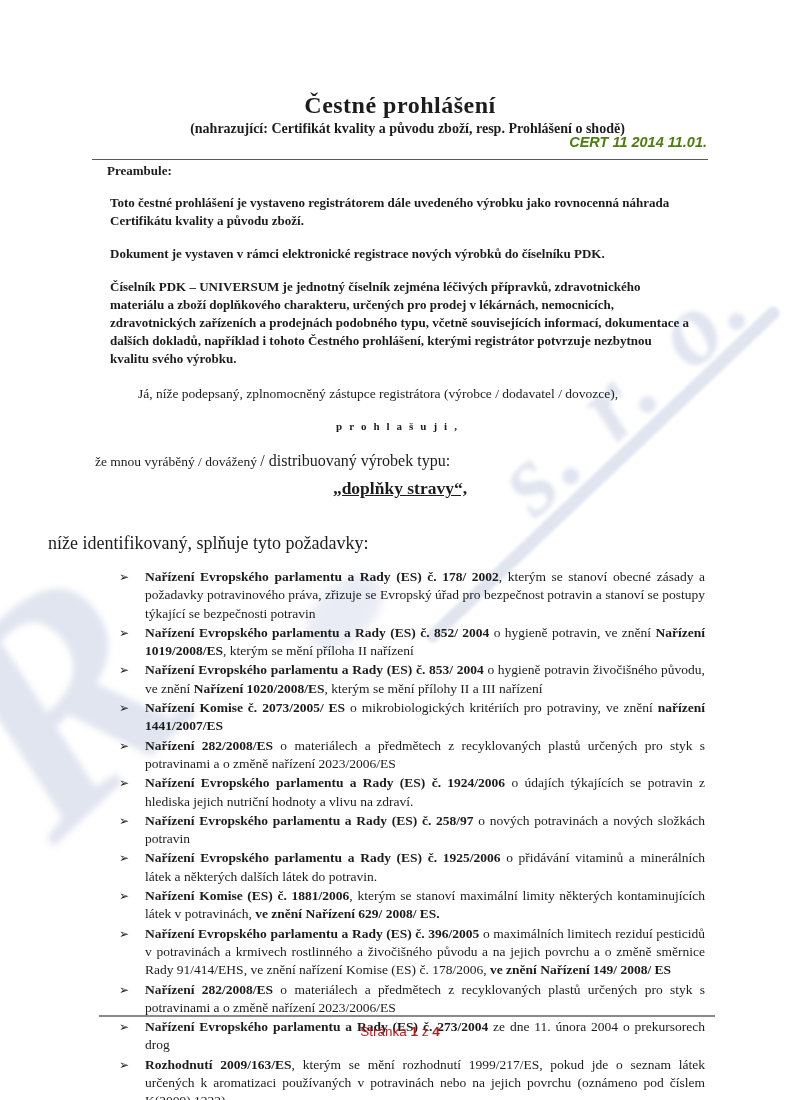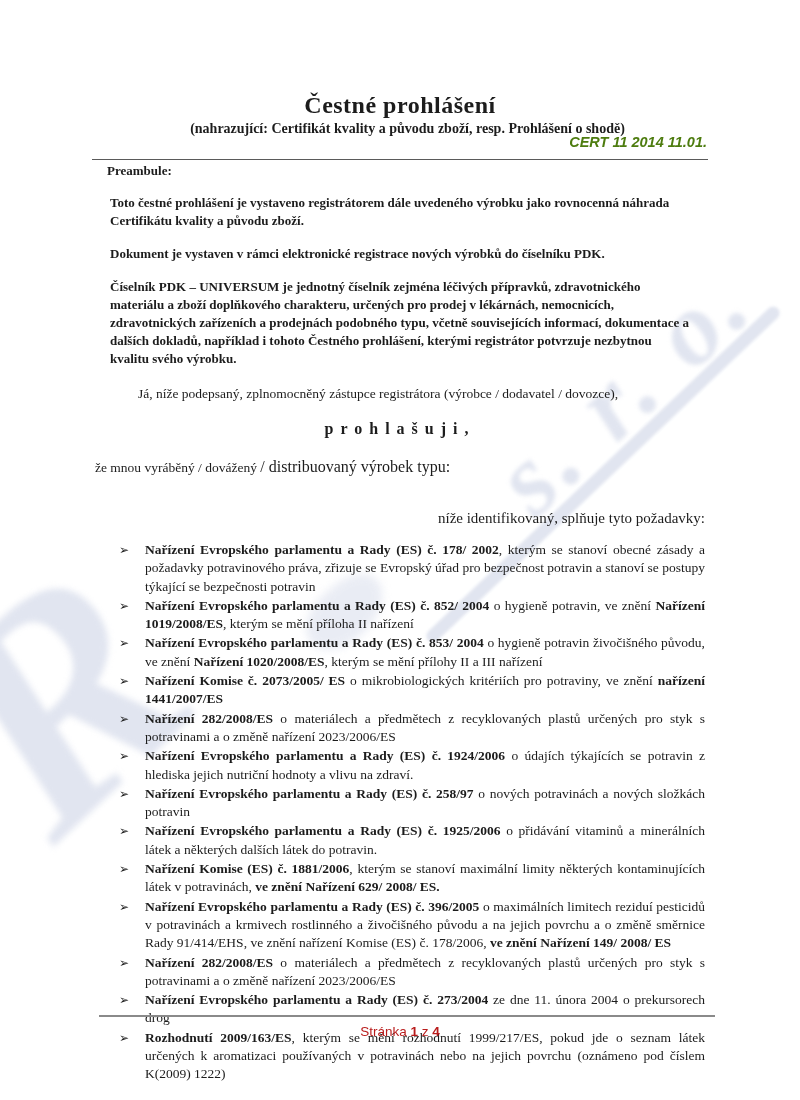--- a/index.html
+++ b/index.html
@@ -78,30 +78,30 @@
     line-height: 18px; text-align: left;
   }
 
   
   .decl-intro {
     margin: 18px 95px 0 95px;
     text-indent: 43px; font-size: 13.5px;
   }
   .decl-verb {
     margin: 18px 0 0 0; text-align: center;
-    font-size: 16px; font-weight: bold;
+    font-size: 11px; font-weight: bold;
     letter-spacing: 7px;
   }
   .product-line { margin: 20px 95px 0 95px; font-size: 13.5px; }
   .product-name {
     margin: 8px 0 0 0; text-align: center;
     font-size: 17.5px; font-weight: bold;
     text-decoration: underline;
   }
-  .req-intro { margin: 34px 95px 0 48px; font-size: 15px; text-align: right; }
+  .req-intro { margin: 34px 95px 0 48px; font-size: 18px; }
 
   
   .reg-list { margin: 14px 95px 0 95px; padding: 0; list-style: none; }
   .reg-list li {
     position: relative;
     padding-left: 50px;
     font-size: 13.5px; line-height: 18.3px;
     text-align: justify;
     margin-bottom: 1px;
   }
@@ -151,20 +151,21 @@
       <p>Dokument je vystaven v rámci elektronické registrace nových výrobků do číselníku PDK.</p>
       <p>Číselník PDK – UNIVERSUM je jednotný číselník zejména léčivých přípravků, zdravotnického materiálu a zboží doplňkového charakteru, určených pro prodej v lékárnách, nemocnicích, zdravotnických zařízeních a prodejnách podobného typu, včetně souvisejících informací, dokumentace a dalších dokladů, například i tohoto Čestného prohlášení, kterými registrátor potvrzuje nezbytnou kvalitu svého výrobku.</p>
     </div>
 
     <p class="decl-intro">Já, níže podepsaný, zplnomocněný zástupce registrátora (výrobce / dodavatel / dovozce),</p>
 
     <p class="decl-verb">prohlašuji,</p>
 
     <p class="product-line"><span>že mnou vyráběný / dovážený </span><span class="s"> / distribuovaný výrobek typu:</span></p>
 
+    <p class="product-name">„doplňky stravy“,</p>
 
     <p class="req-intro">níže identifikovaný, splňuje tyto požadavky:</p>
 
     <ul class="reg-list">
         <li><span class="marker">➢</span><span><span class="b">Nařízení Evropského parlamentu a Rady (ES) č. 178/ 2002</span><span>, kterým se stanoví obecné zásady a požadavky potravinového práva, zřizuje se Evropský úřad pro bezpečnost potravin a stanoví se postupy týkající se bezpečnosti potravin</span></span></li>
         <li><span class="marker">➢</span><span><span class="b">Nařízení Evropského parlamentu a Rady (ES) č. 852/ 2004</span><span> o hygieně potravin, ve znění </span><span class="b">Nařízení 1019/2008/ES</span><span>, kterým se mění příloha II nařízení</span></span></li>
         <li><span class="marker">➢</span><span><span class="b">Nařízení Evropského parlamentu a Rady (ES) č. 853/ 2004</span><span> o hygieně potravin živočišného původu, ve znění </span><span class="b">Nařízení 1020/2008/ES</span><span>, kterým se mění přílohy II a III nařízení</span></span></li>
         <li><span class="marker">➢</span><span><span class="b">Nařízení Komise č. 2073/2005/ ES</span><span> o mikrobiologických kritériích pro potraviny, ve znění </span><span class="b">nařízení 1441/2007/ES</span></span></li>
         <li><span class="marker">➢</span><span><span class="b">Nařízení 282/2008/ES</span><span> o materiálech a předmětech z recyklovaných plastů určených pro styk s potravinami a o změně nařízení 2023/2006/ES</span></span></li>
         <li><span class="marker">➢</span><span><span class="b">Nařízení Evropského parlamentu a Rady (ES) č. 1924/2006</span><span> o údajích týkajících se potravin z hlediska jejich nutriční hodnoty a vlivu na zdraví.</span></span></li>

